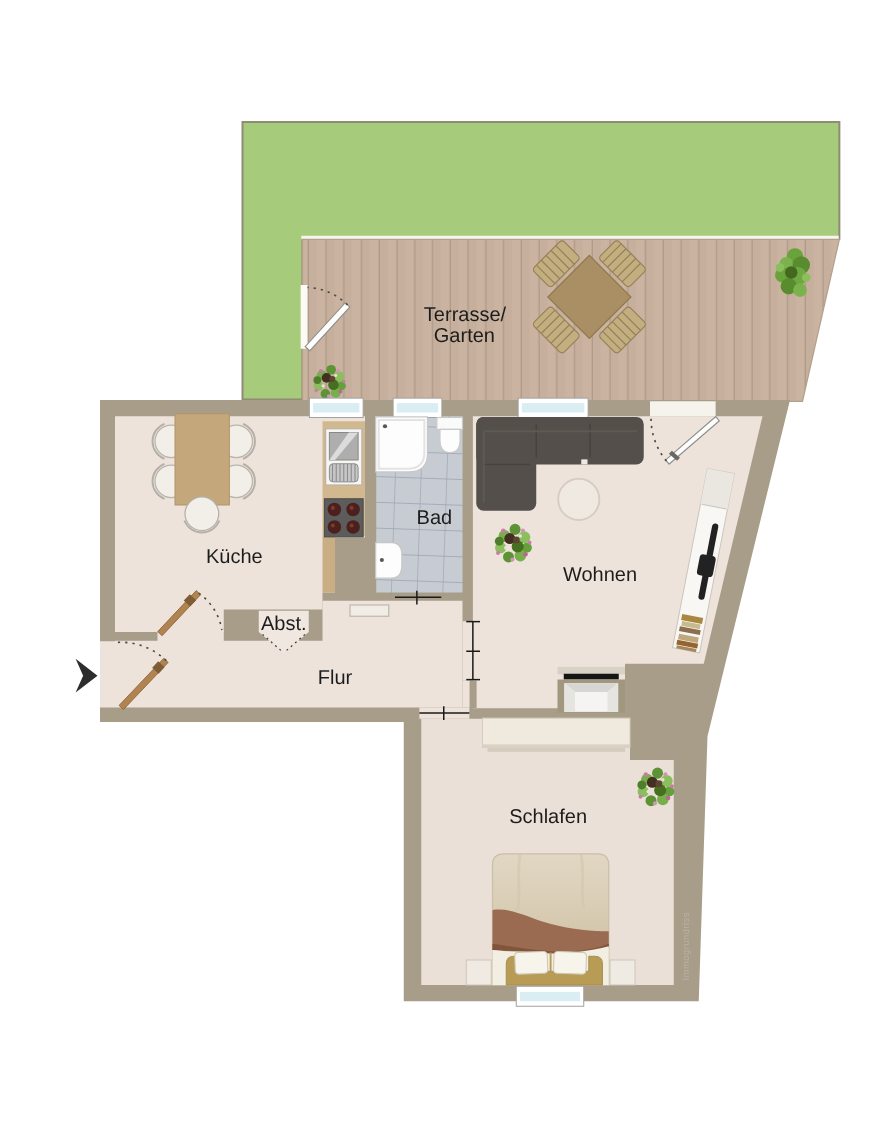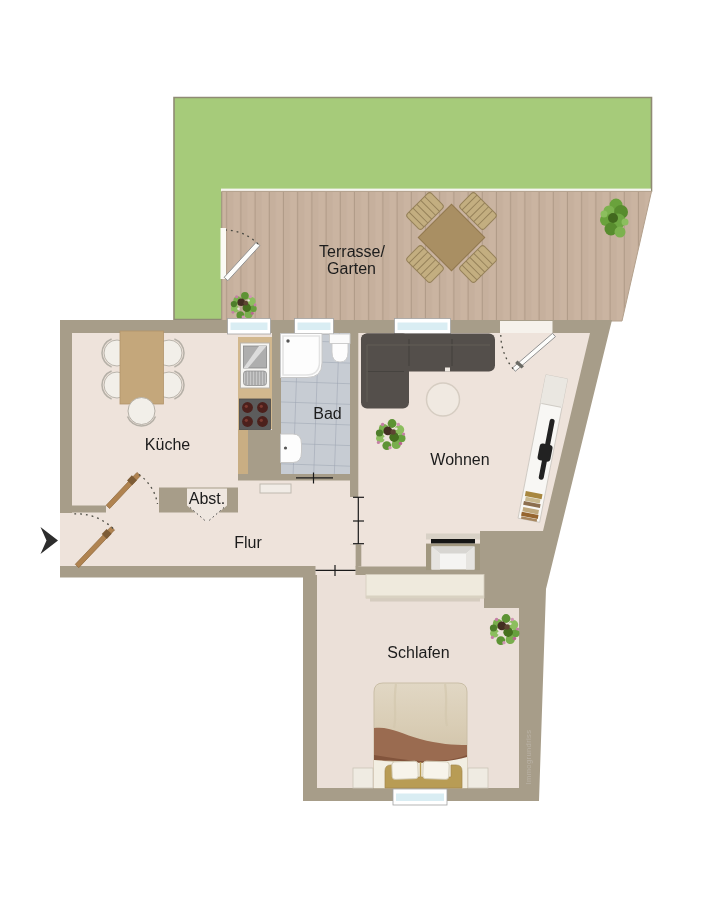--- a/index.html
+++ b/index.html
@@ -1,17 +1,17 @@
 <!DOCTYPE html>
 <html><head>
 <meta charset="utf-8">
 <style>
   html,body{margin:0;padding:0;background:#ffffff;}
   #stage{position:relative;width:693px;height:897px;background:#ffffff;overflow:hidden;
-         font-family:"Liberation Sans", sans-serif;}
+         font-family:"Liberation Sans", sans-serif;margin-left:20px;}
   svg{display:block;}
   .rlabel{font-family:"Liberation Sans", sans-serif;font-size:16px;fill:#1c1c1c;}
 </style>
 </head>
 <body>
 <div id="stage">
 <svg width="715" height="897" viewBox="0 0 715 897">
 <defs>
 
   <pattern id="planks" width="14.2" height="40" patternUnits="userSpaceOnUse">

